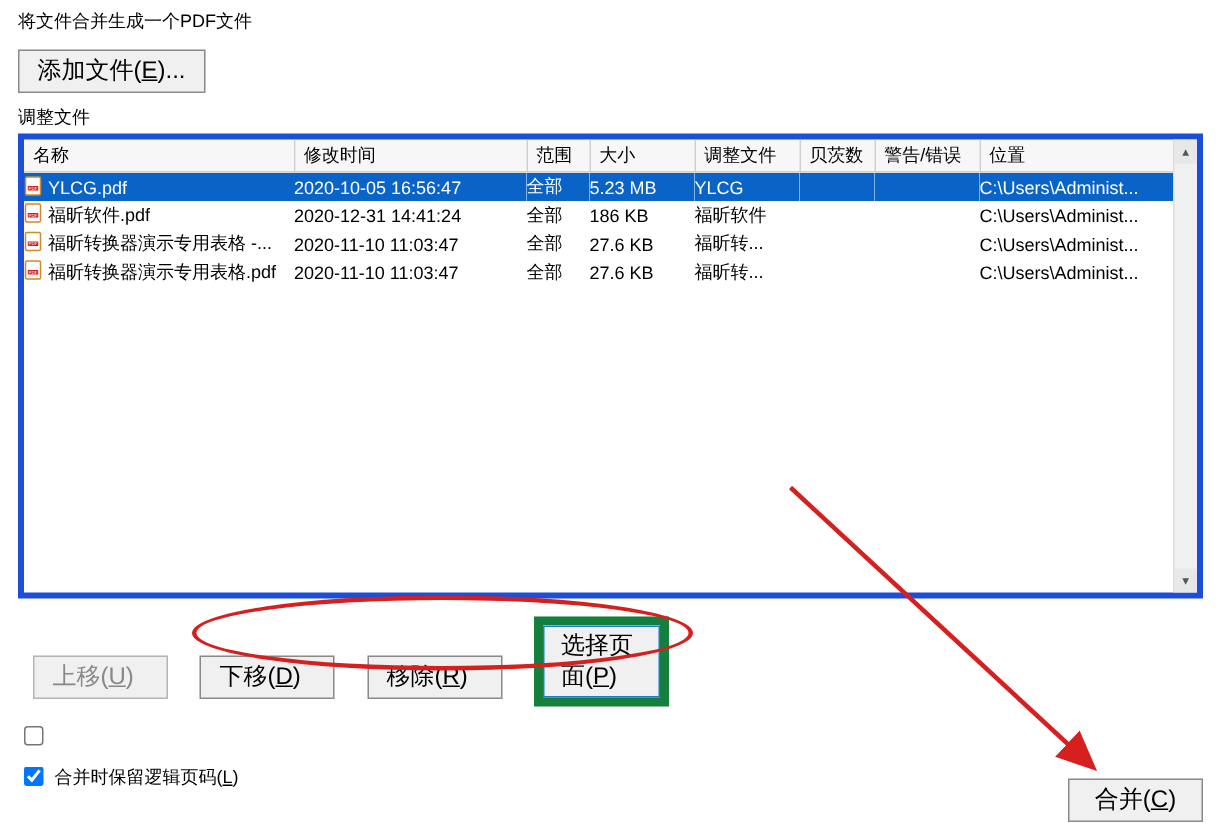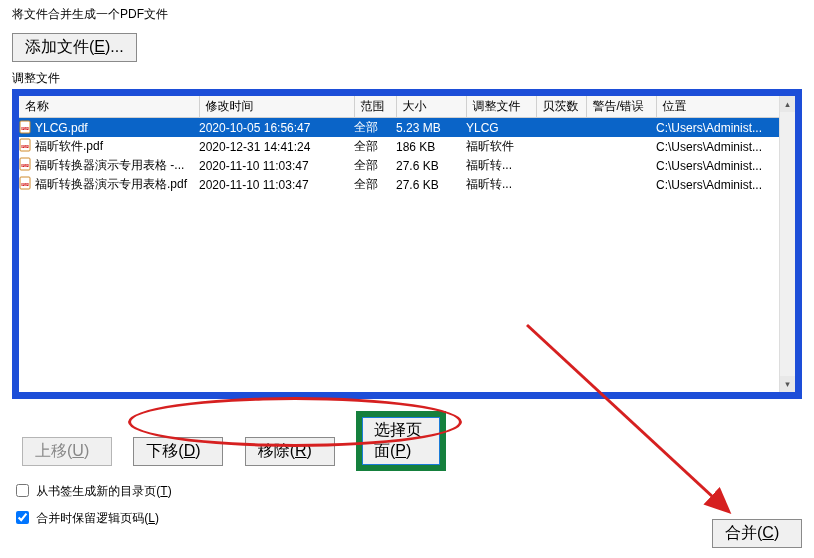--- a/index.html
+++ b/index.html
@@ -36,21 +36,21 @@
     box-shadow: inset 0 0 0 1px #1a7bd8;
   }
   .add-file-wrap {
     padding: 0 0 6px 12px;
   }
   .section-label {
     padding: 2px 0 2px 12px;
   }
   .table-wrap {
     margin: 0 12px;
-    border: 7px solid #1d4ed8;
+    border: 4px solid #1d4ed8;
     height: 310px;
     position: relative;
     overflow: hidden;
     background: #fff;
   }
   table {
     border-collapse: collapse;
     width: 100%;
     table-layout: fixed;
   }
@@ -124,21 +124,21 @@
   .checkbox-row {
     padding: 4px 12px;
   }
   .checkbox-row label { cursor: pointer; }
   .checkbox-row input { vertical-align: -2px; margin-right: 4px; }
   .merge-btn-wrap {
     position: absolute;
     right: 12px;
     bottom: 10px;
   }
-  .merge-btn-wrap .btn { width: 90px; text-align: left; }
+  .merge-btn-wrap .btn { width: 90px; text-align: center; }
   .red-arrow {
     position: absolute;
     pointer-events: none;
     z-index: 6;
   }
   .underline { text-decoration: underline; }
 </style>
 </head>
 <body>
 
@@ -253,21 +253,20 @@
     <span>移除(<span class="underline">R</span>)</span>
   </button>
   <button class="btn highlight">
     <span>选择页面(<span class="underline">P</span>)</span>
   </button>
 </div>
 
 <div class="checkbox-row">
   <label>
     <input type="checkbox" id="cb1" style="">
-    <span>从书签生成新的目录页(<span class="underline">T</span>)</span>
   </label>
 </div>
 <div class="checkbox-row">
   <label>
     <input type="checkbox" id="cb2" checked="" style="">
     <span>合并时保留逻辑页码(<span class="underline">L</span>)</span>
   </label>
 </div>
 
 <div class="merge-btn-wrap">

